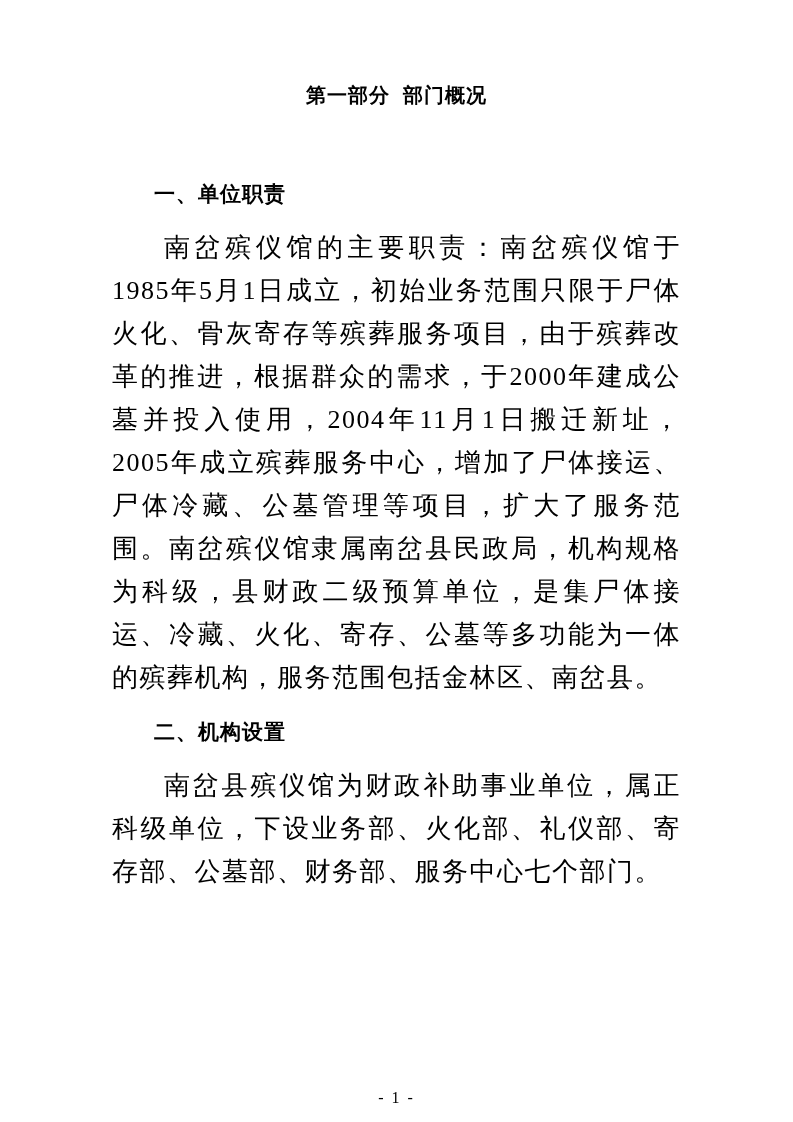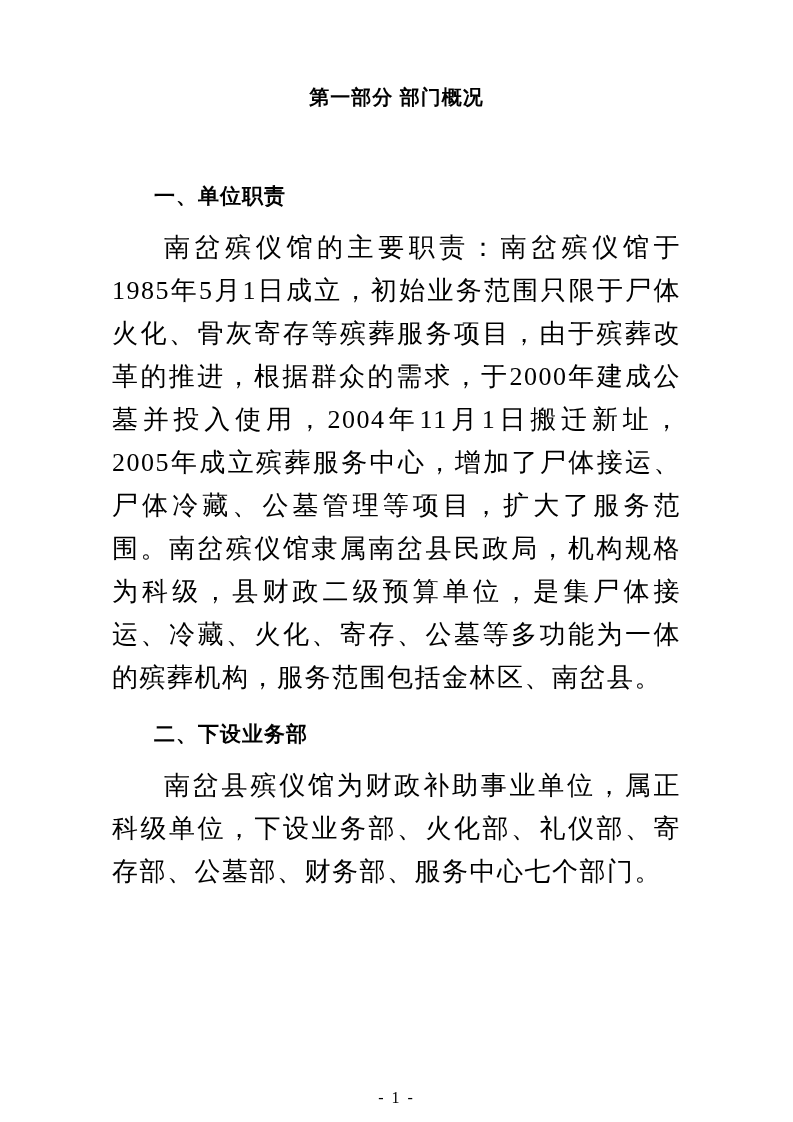--- a/index.html
+++ b/index.html
@@ -12,28 +12,28 @@
     background: #ffffff;
     color: #000000;
     overflow: hidden;
   }
   .content {
     padding: 0 112px;
   }
   .doc-title {
     padding-top: 83px;
     text-align: center;
-    font-family: Liberation Sans, sans-serif;
+    font-family: Liberation Mono, monospace;
     font-weight: bold;
     font-size: 20px;
     line-height: 28px;
     letter-spacing: 1px;
   }
   .section-heading {
-    font-family: Liberation Sans, sans-serif;
+    font-family: Liberation Mono, monospace;
     font-weight: bold;
     font-size: 21px;
     line-height: 29px;
     text-indent: 2em;
     letter-spacing: 1px;
   }
   .section-heading.first { margin-top: 70px; }
   .section-heading.second { margin-top: 20px; }
   .para {
     margin-top: 16px;
@@ -61,19 +61,19 @@
 <body>
 
 <div class="page">
   <div class="content">
     <h1 class="doc-title">第一部分 部门概况</h1>
 
     <h2 class="section-heading first">一、单位职责</h2>
 
     <p class="para">南岔殡仪馆的主要职责：南岔殡仪馆于1985年5月1日成立，初始业务范围只限于尸体火化、骨灰寄存等殡葬服务项目，由于殡葬改革的推进，根据群众的需求，于2000年建成公墓并投入使用，2004年11月1日搬迁新址，2005年成立殡葬服务中心，增加了尸体接运、尸体冷藏、公墓管理等项目，扩大了服务范围。南岔殡仪馆隶属南岔县民政局，机构规格为科级，县财政二级预算单位，是集尸体接运、冷藏、火化、寄存、公墓等多功能为一体的殡葬机构，服务范围包括金林区、南岔县。</p>
 
-    <h2 class="section-heading second">二、下设业务部</h2>
+    <h2 class="section-heading second">二、机构设置</h2>
 
     <p class="para">南岔县殡仪馆为财政补助事业单位，属正科级单位，下设业务部、火化部、礼仪部、寄存部、公墓部、财务部、服务中心七个部门。</p>
   </div>
 
   <div class="footer">- 1 -</div>
 </div>
 
 </body></html>

